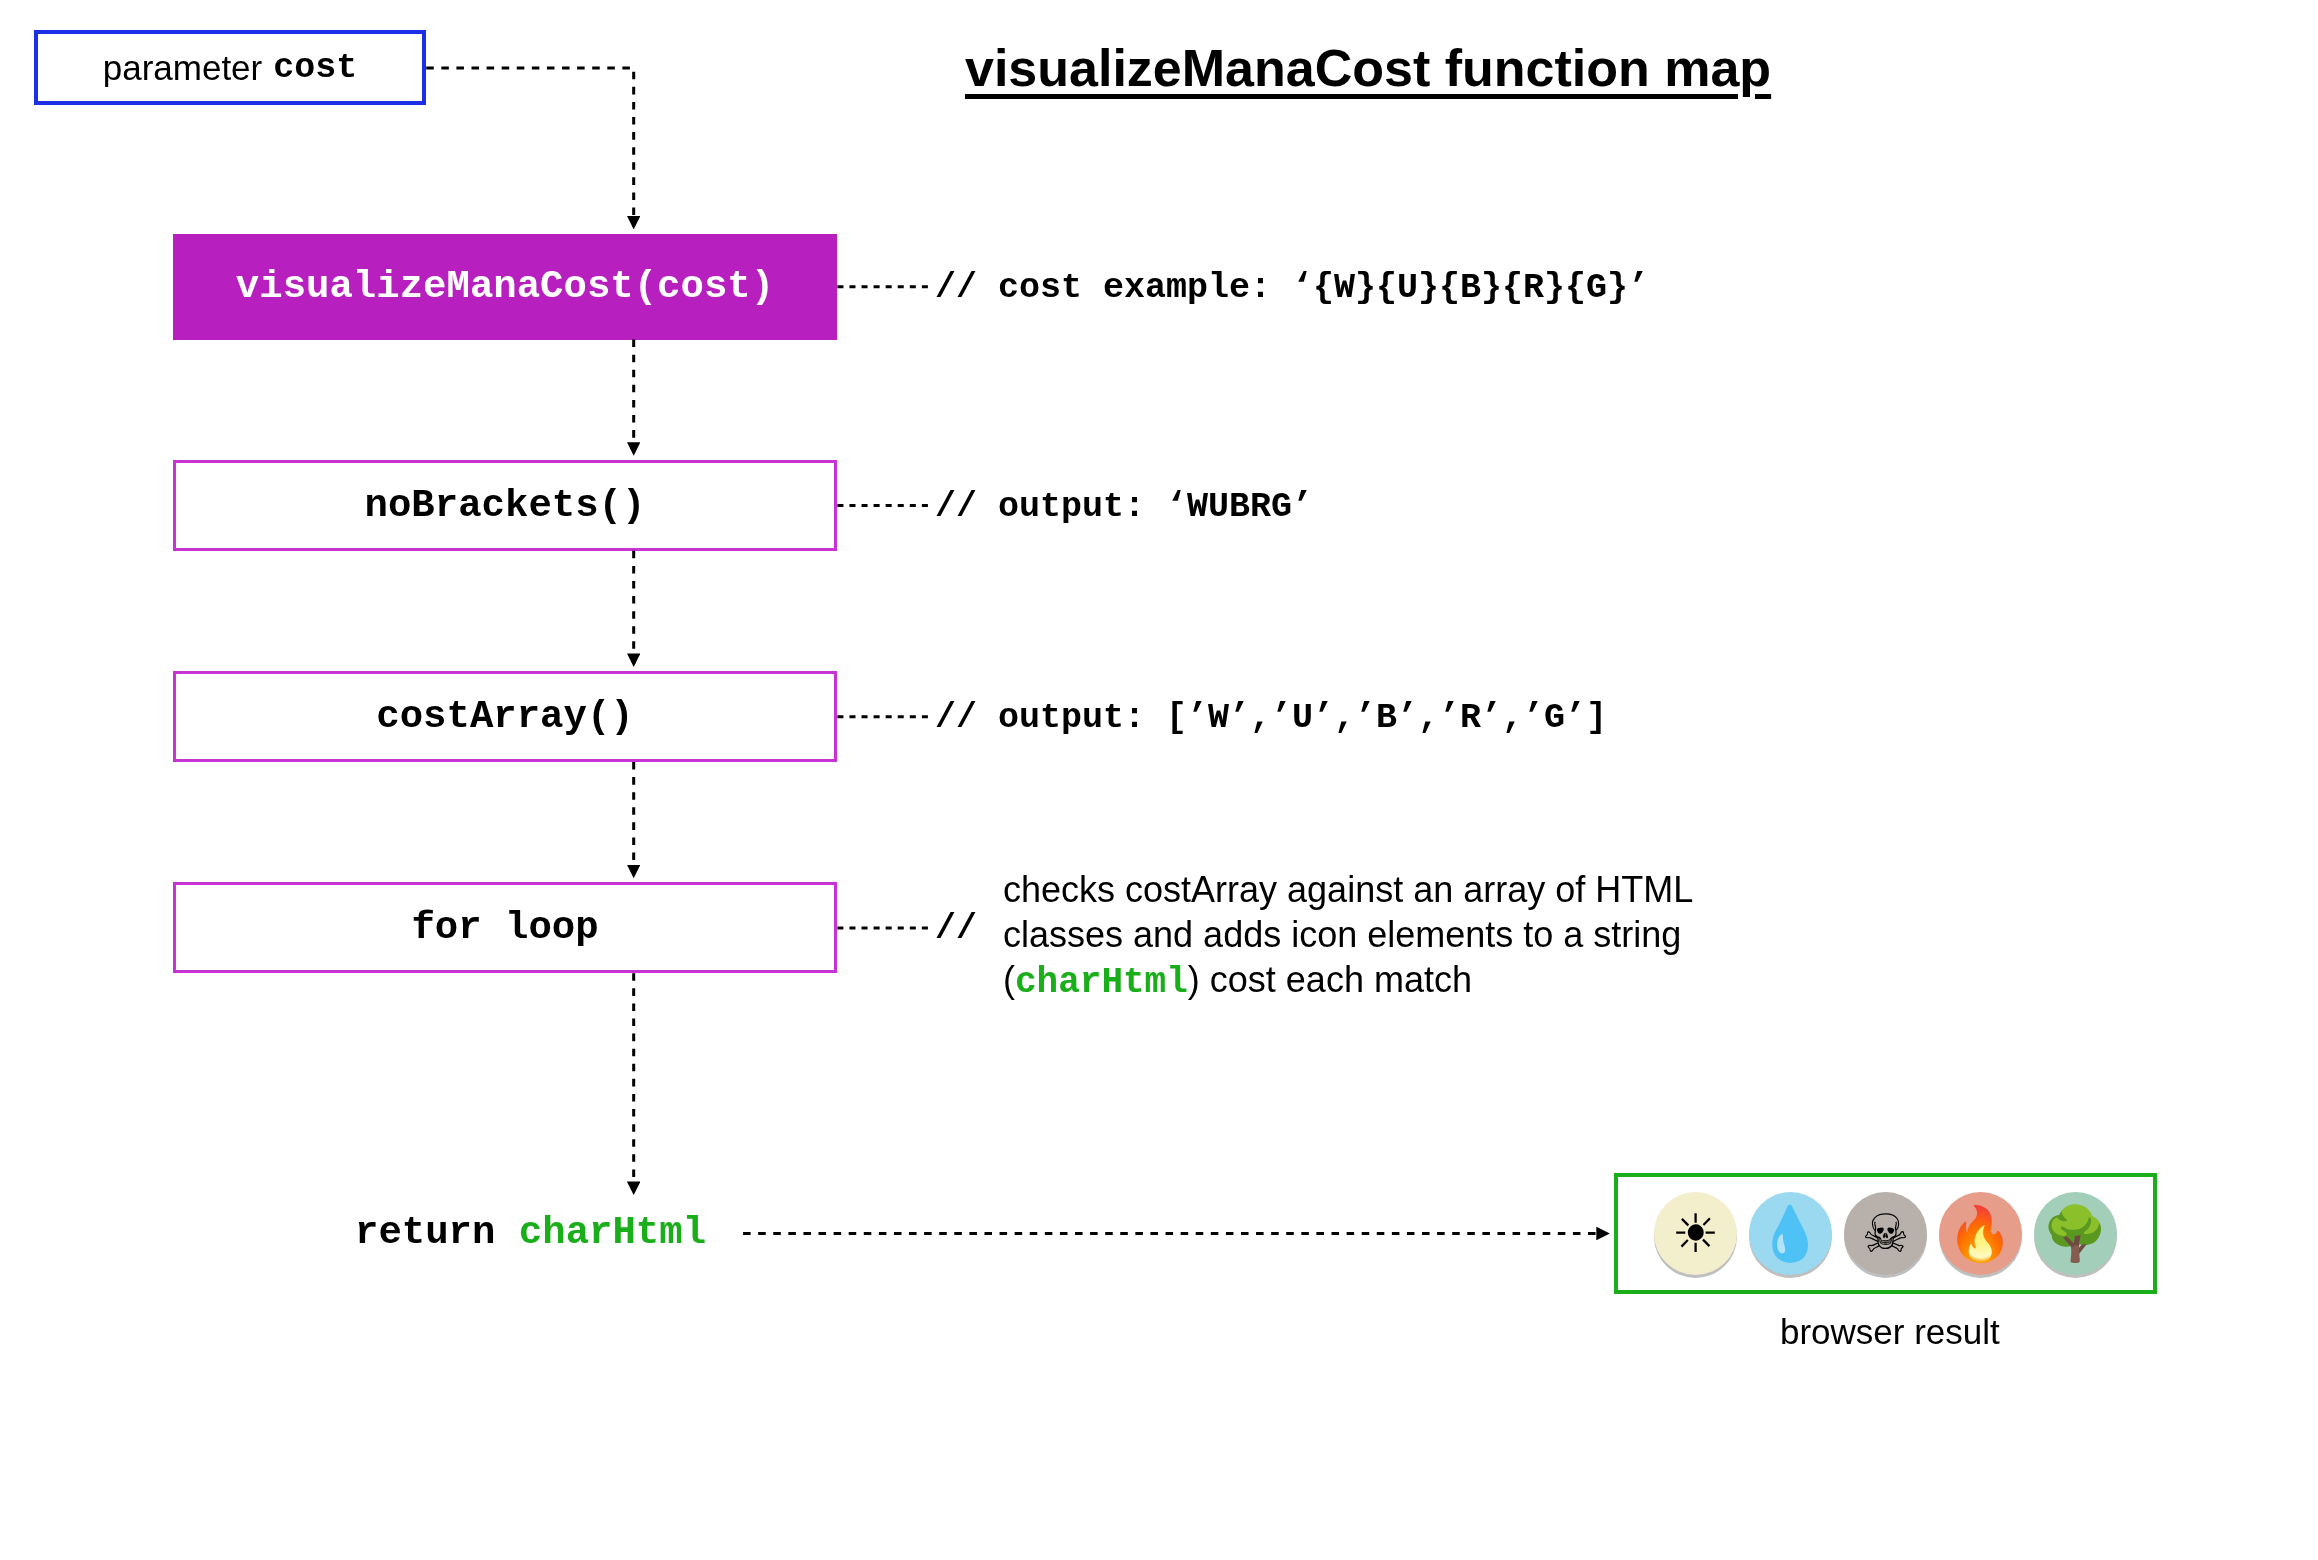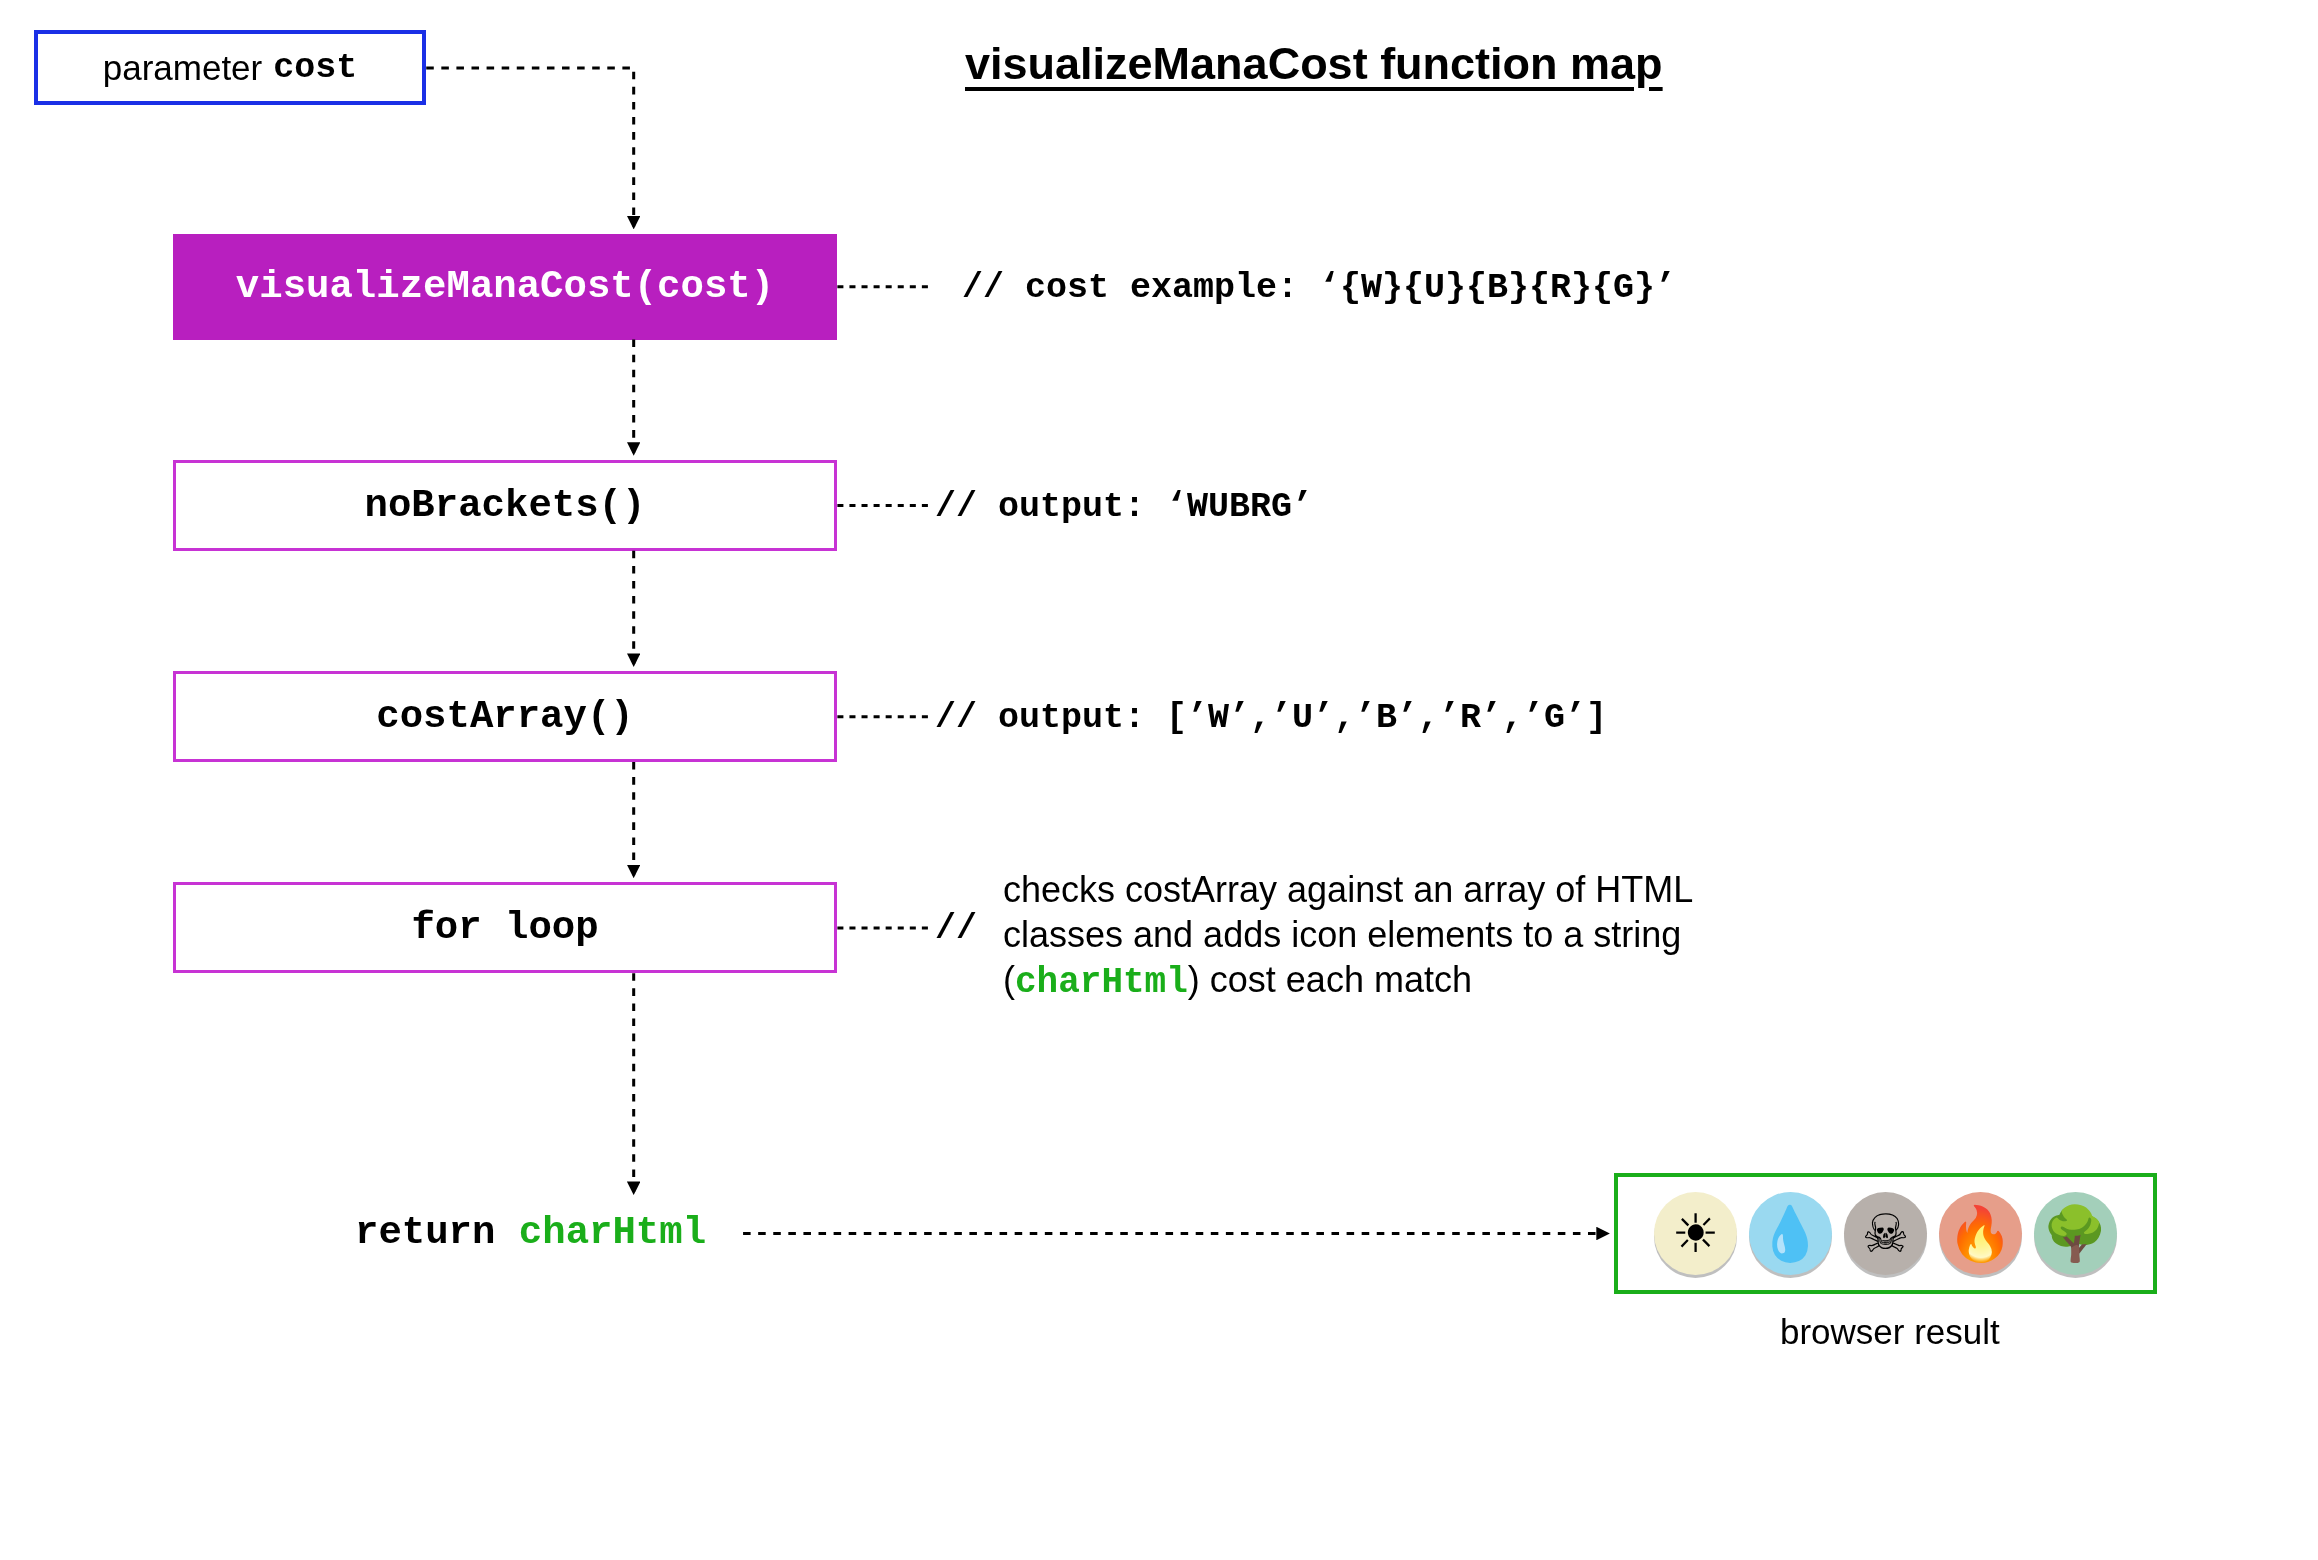--- a/index.html
+++ b/index.html
@@ -32,21 +32,21 @@
     font-family: "Courier New", Courier, monospace;
     font-weight: bold;
     font-size: 35px;
     color: #000;
     white-space: nowrap;
   }
   .title {
     position: absolute;
     font-family: Helvetica, Arial, sans-serif;
     font-weight: bold;
-    font-size: 45px;
+    font-size: 52px;
     color: #000;
     text-decoration: underline;
     text-underline-offset: 7.5px;
   }
   .desc {
     position: absolute;
     font-family: Helvetica, Arial, sans-serif;
     font-size: 36px;
     color: #000;
     line-height: 1.25;
@@ -109,21 +109,21 @@
 <div class="canvas">
 
   <div class="title" style="left:965px; top:38px;">visualizeManaCost function map</div>
 
   <div class="box" style="left:34px; top:30px; width:392px; height:75px; border:4.5px solid #1a2fe6; font-size:35px;">
     <span style="font-family:Helvetica,Arial,sans-serif;">parameter </span>
     <span class="mono">cost</span>
   </div>
 
   <div class="box mono" style="left:173px; top:234px; width:664px; height:106px; background:#b81fbf; color:#fff; font-size:39px;">visualizeManaCost(cost)</div>
-  <div class="comment" style="left:935px; top:268px;margin-left:27px;">// cost example: ‘{W}{U}{B}{R}{G}’</div>
+  <div class="comment" style="left:935px; top:268px;">// cost example: ‘{W}{U}{B}{R}{G}’</div>
 
   <div class="box mono" style="left:173px; top:460px; width:664px; height:91px; border:3.8px solid #c733d4; color:#000; font-size:39px;text-align:center;">noBrackets()</div>
   <div class="comment" style="left:935px; top:487px;">// output: ‘WUBRG’</div>
 
   <div class="box mono" style="left:173px; top:671px; width:664px; height:91px; border:3.8px solid #c733d4; color:#000; font-size:39px;">costArray()</div>
   <div class="comment" style="left:935px; top:698px;">// output: [’W’,’U’,’B’,’R’,’G’]</div>
 
   <div class="box mono" style="left:173px; top:882px; width:664px; height:91px; border:3.8px solid #c733d4; color:#000; font-size:39px;">for loop</div>
   <div class="comment" style="left:935px; top:909px;">//</div>
   <div class="desc" style="left:1003px; top:867px; width:724px;">

